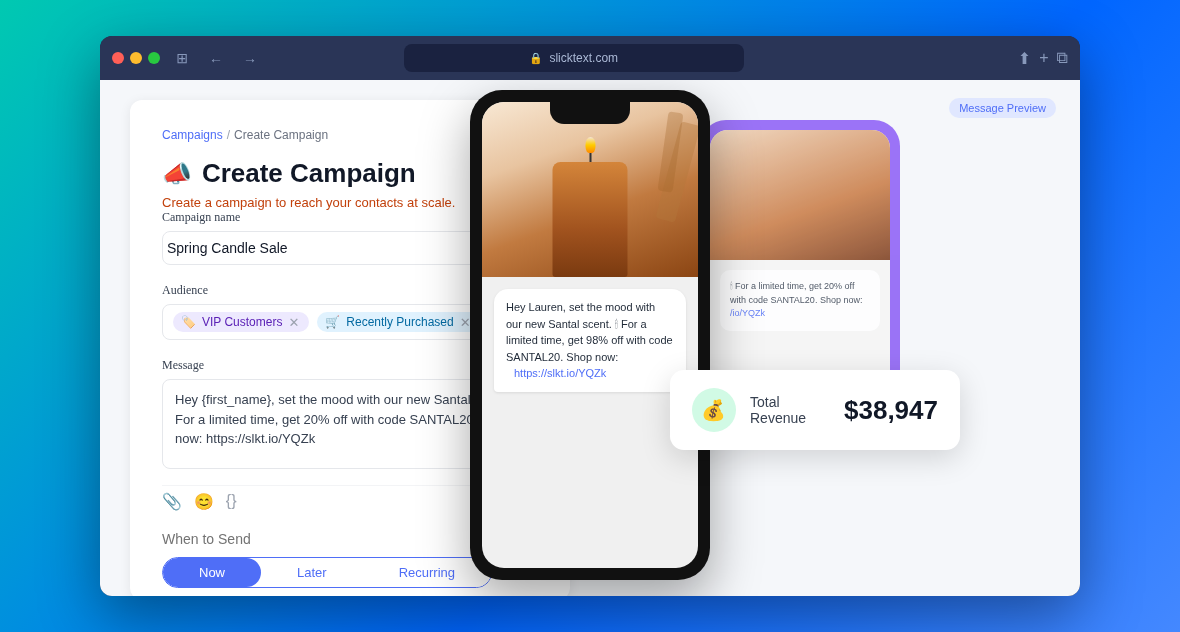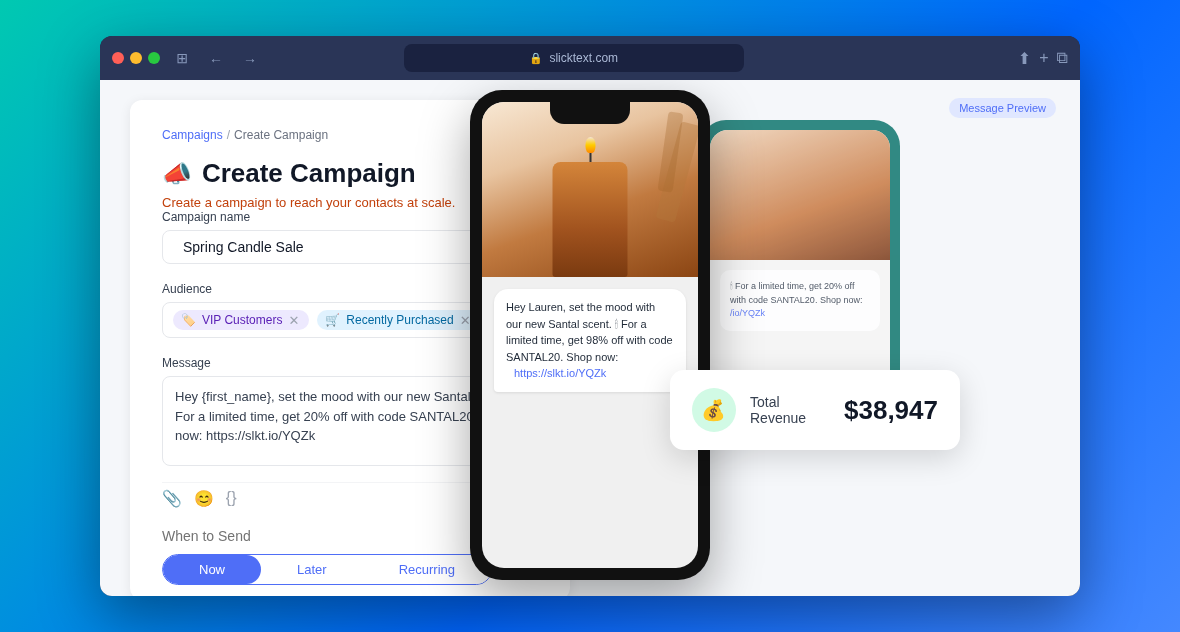--- a/index.html
+++ b/index.html
@@ -138,27 +138,28 @@
     .page-subtitle {
       font-size: 13px;
       color: #c2410c;
     }
 
     .field-label {
       font-size: 12px;
       color: #374151;
       font-weight: 500;
       margin-bottom: 6px;
+      font-family: Liberation Serif, serif;
     }
 
     .text-input {
       width: 100%;
       border: 1px solid #e5e7eb;
       border-radius: 8px;
-      padding: 8px 20px;
+      padding: 8px 4px;
       font-size: 14px;
       color: #111827;
       outline: none;
       margin-bottom: 18px;
     }
 
     .audience-field {
       margin-bottom: 18px;
     }
 
@@ -381,21 +382,21 @@
       border-radius: 20px;
     }
 
     
     .phone-bg {
       position: absolute;
       top: 40px;
       left: 600px;
       width: 200px;
       height: 312px;
-      background: #0f766e;
+      background: #8b5cf6;
       border-radius: 26px;
       padding: 10px;
       z-index: 5;
       opacity: 0.85;
     }
 
     .phone-bg-screen {
       background: #f5f5f5;
       border-radius: 18px;
       height: 100%;

